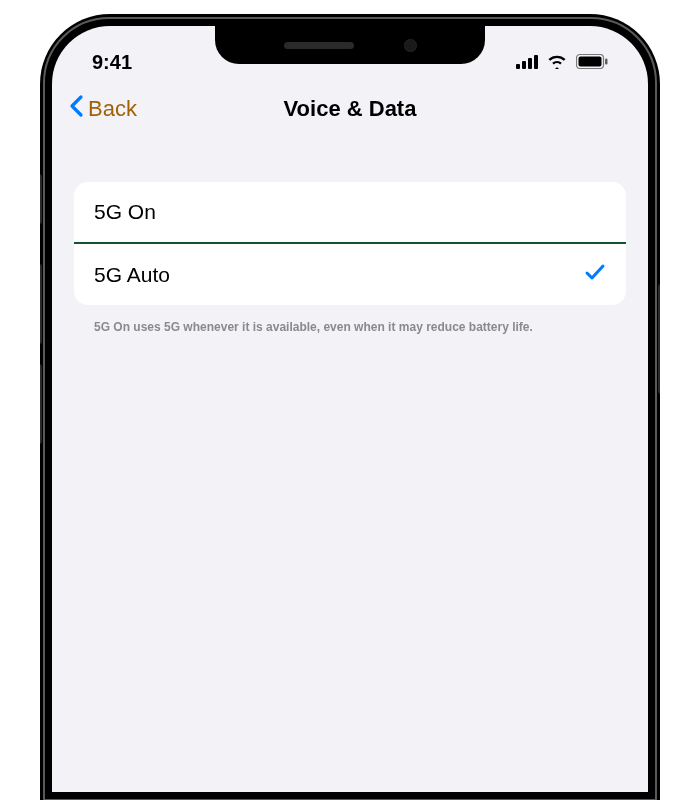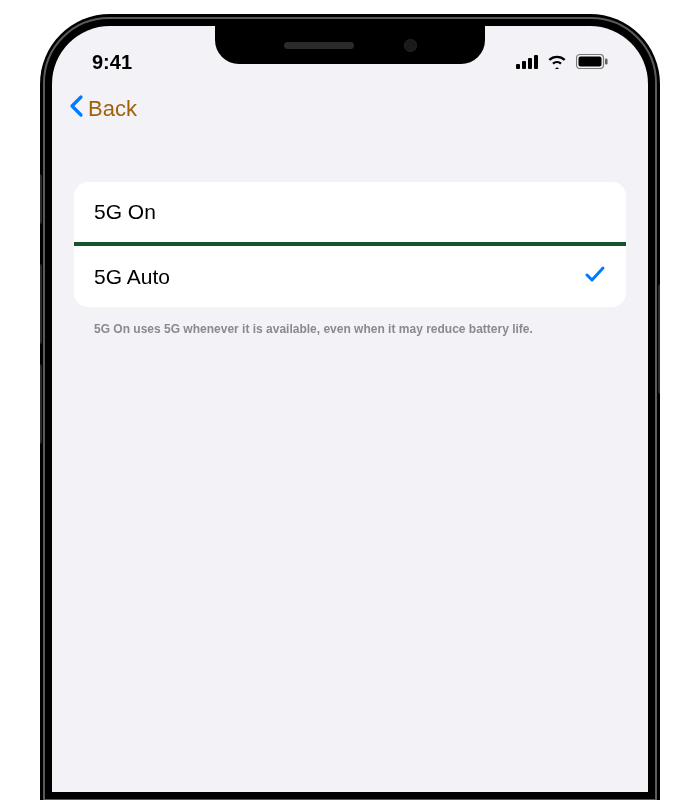--- a/index.html
+++ b/index.html
@@ -121,21 +121,21 @@
       border-radius: 14px;
       overflow: hidden;
     }
     .list-row {
       display: flex;
       align-items: center;
       justify-content: space-between;
       padding: 18px 20px;
       font-size: 21px;
       color: #000;
-      border-bottom: 4px solid #14532d;
+      border-bottom: 2px solid #14532d;
     }
     .list-row:last-child { border-bottom: none; }
     .check { color: #007aff; }
     .footer-text {
       color: #8a8a8e;
       font-size: 12px;
       line-height: 1.35;
       padding: 14px 20px 0 20px;
       font-weight: bold;
     }
@@ -188,20 +188,21 @@
 
     <div class="nav-bar">
       <div class="back-btn">
         <span>
           <svg width="16" height="24" viewBox="0 0 16 24">
             <polyline points="13,3 4,12 13,21" fill="none" stroke="#007aff" stroke-width="3.2" stroke-linecap="round" stroke-linejoin="round"></polyline>
           </svg>
         </span>
         <span>Back</span>
       </div>
+      <div class="nav-title">Voice &amp; Data</div>
     </div>
 
     <div class="content">
       <div class="list-group">
 
         <div class="list-row">
           <span>5G On</span>
         </div>
 
         <div class="list-row">

